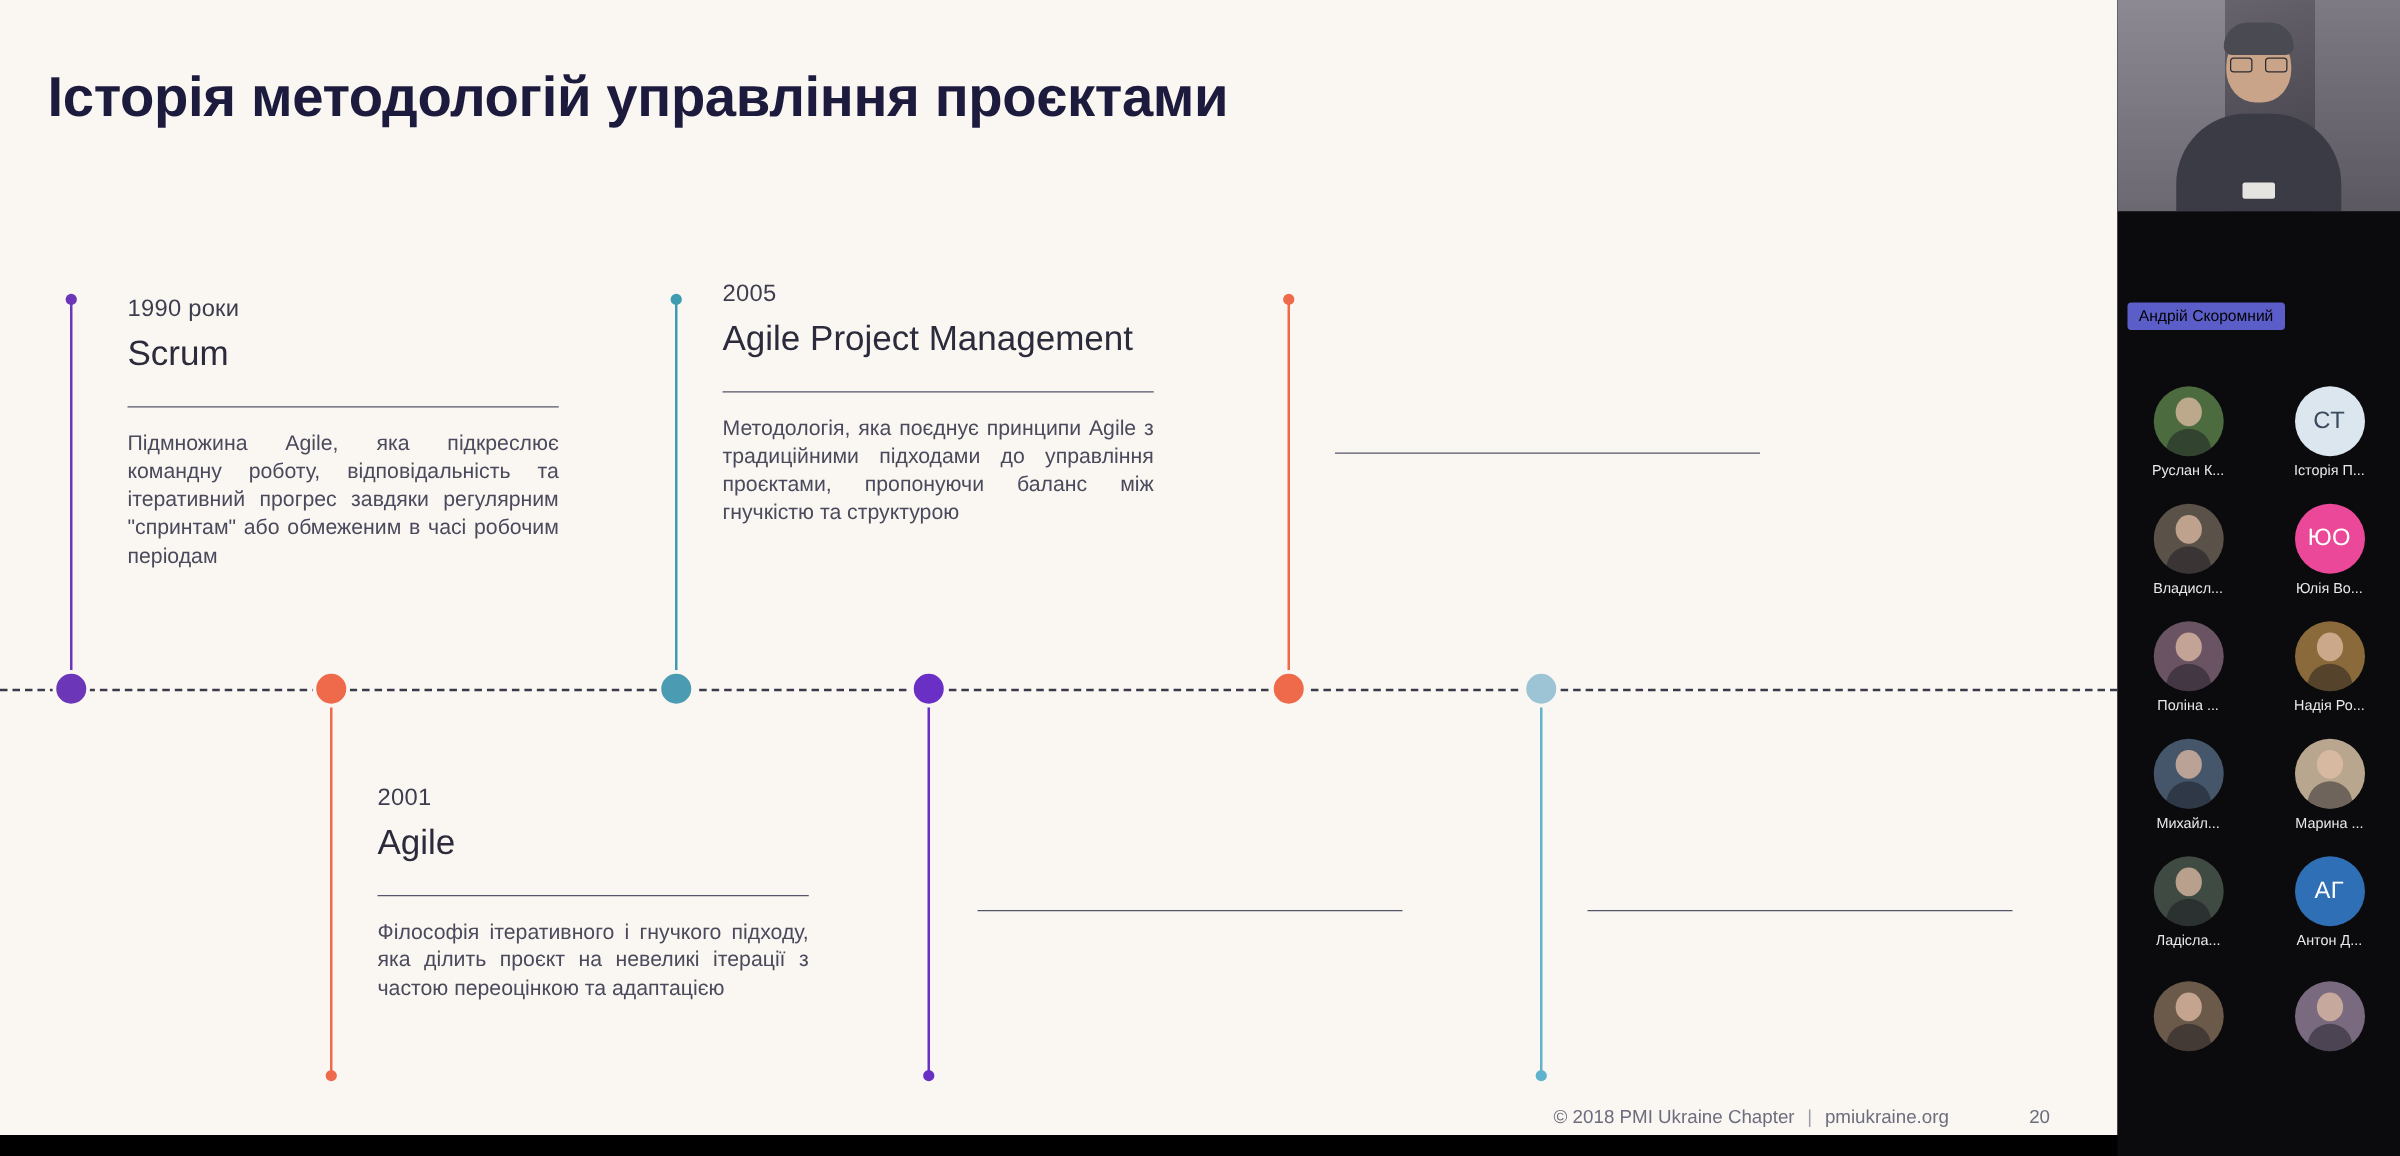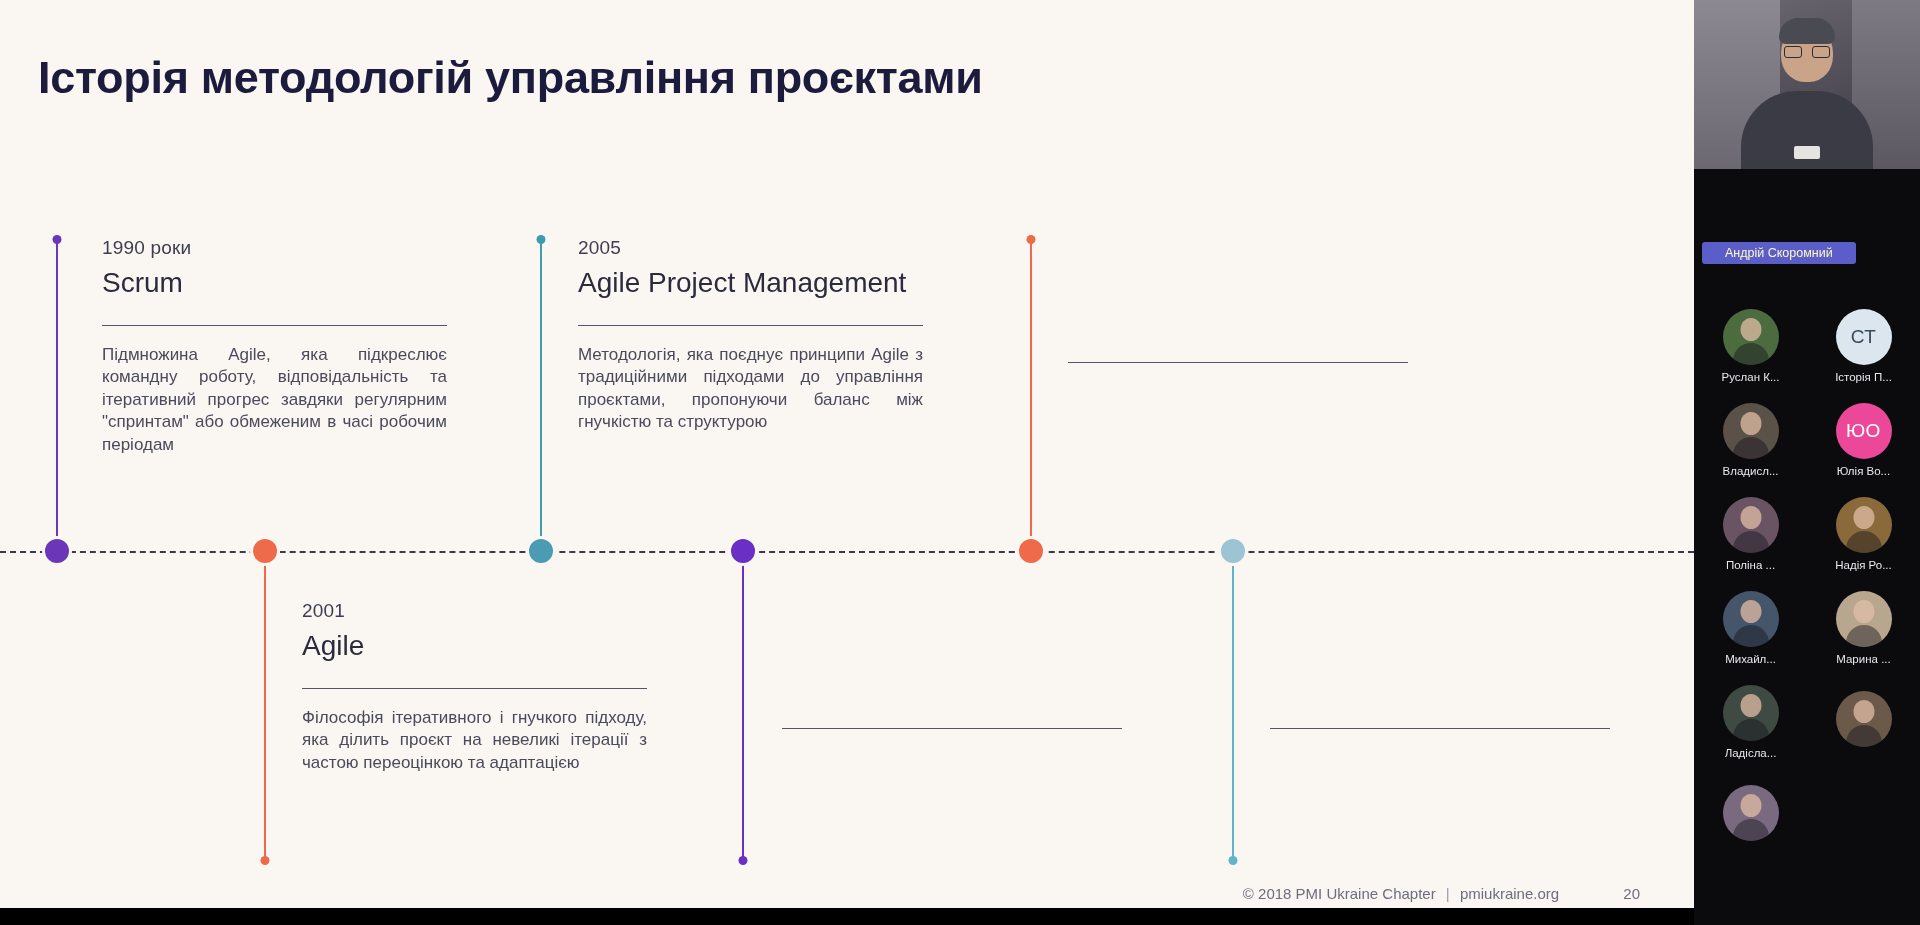--- a/index.html
+++ b/index.html
@@ -172,23 +172,23 @@
     left: 50%; bottom: 10px;
     transform: translateX(-50%);
     width: 26px; height: 13px;
     background: #e6e4e0;
     border-radius: 2px;
   }
   .name-chip {
     position: absolute;
     left: 8px; top: 242px;
     background: #5b5ec9;
-    color: #fef9c3;
+    color: #000000;
     font-size: 12.5px;
-    padding: 4px 23px;
+    padding: 4px 9px;
     border-radius: 3px;
     white-space: nowrap;
   }
 
   .participants {
     position: absolute;
     left: 0; top: 297px;
     width: 226px;
     display: flex;
     flex-wrap: wrap;
@@ -283,28 +283,28 @@
     <div class="node" style="left:1031px;background:#ef6a4b;"></div>
     <div class="node" style="left:1233px;background:#9cc4d4;"></div>
 
     <div class="entry" style="left:102px; top:237px; width:345px;">
       <p class="year">1990 роки</p>
       <p class="name">Scrum</p>
       <div class="rule"></div>
       <p class="desc">Підмножина Agile, яка підкреслює командну роботу, відповідальність та ітеративний прогрес завдяки регулярним "спринтам" або обмеженим в часі робочим періодам</p>
     </div>
 
-    <div class="entry" style="left:578px; top:237px; width:345px;">
+    <div class="entry" style="left:578px; top:225px; width:345px;">
       <p class="year">2005</p>
       <p class="name">Agile Project Management</p>
       <div class="rule"></div>
       <p class="desc">Методологія, яка поєднує принципи Agile з традиційними підходами до управління проєктами, пропонуючи баланс між гнучкістю та структурою</p>
     </div>
 
-    <div class="entry" style="left:302px; top:600px; width:345px;">
+    <div class="entry" style="left:302px; top:628px; width:345px;">
       <p class="year">2001</p>
       <p class="name">Agile</p>
       <div class="rule"></div>
       <p class="desc">Філософія ітеративного і гнучкого підходу, яка ділить проєкт на невеликі ітерації з частою переоцінкою та адаптацією</p>
     </div>
 
     <div class="rule-only" style="left:1068px; top:362px; width:340px;"></div>
     <div class="rule-only" style="left:782px;  top:728px; width:340px;"></div>
     <div class="rule-only" style="left:1270px; top:728px; width:340px;"></div>
 
@@ -374,20 +374,24 @@
       <div class="p-cell">
         <div class="p-avatar photo" style="background:#b9a68e;"></div>
         <div class="p-label">Марина ...</div>
       </div>
 
       <div class="p-cell">
         <div class="p-avatar photo" style="background:#3f4a42;"></div>
         <div class="p-label">Ладісла...</div>
       </div>
 
+      <div class="p-cell">
+        <div class="p-avatar" style="background:#2f6fb5; color:#ffffff;">АГ</div>
+        <div class="p-label">Антон Д...</div>
+      </div>
 
       <div class="p-cell">
         <div class="p-avatar photo" style="background:#6b5a4a;"></div>
         <div class="p-label"></div>
       </div>
 
       <div class="p-cell">
         <div class="p-avatar photo" style="background:#7a6a80;"></div>
         <div class="p-label"></div>
       </div>

